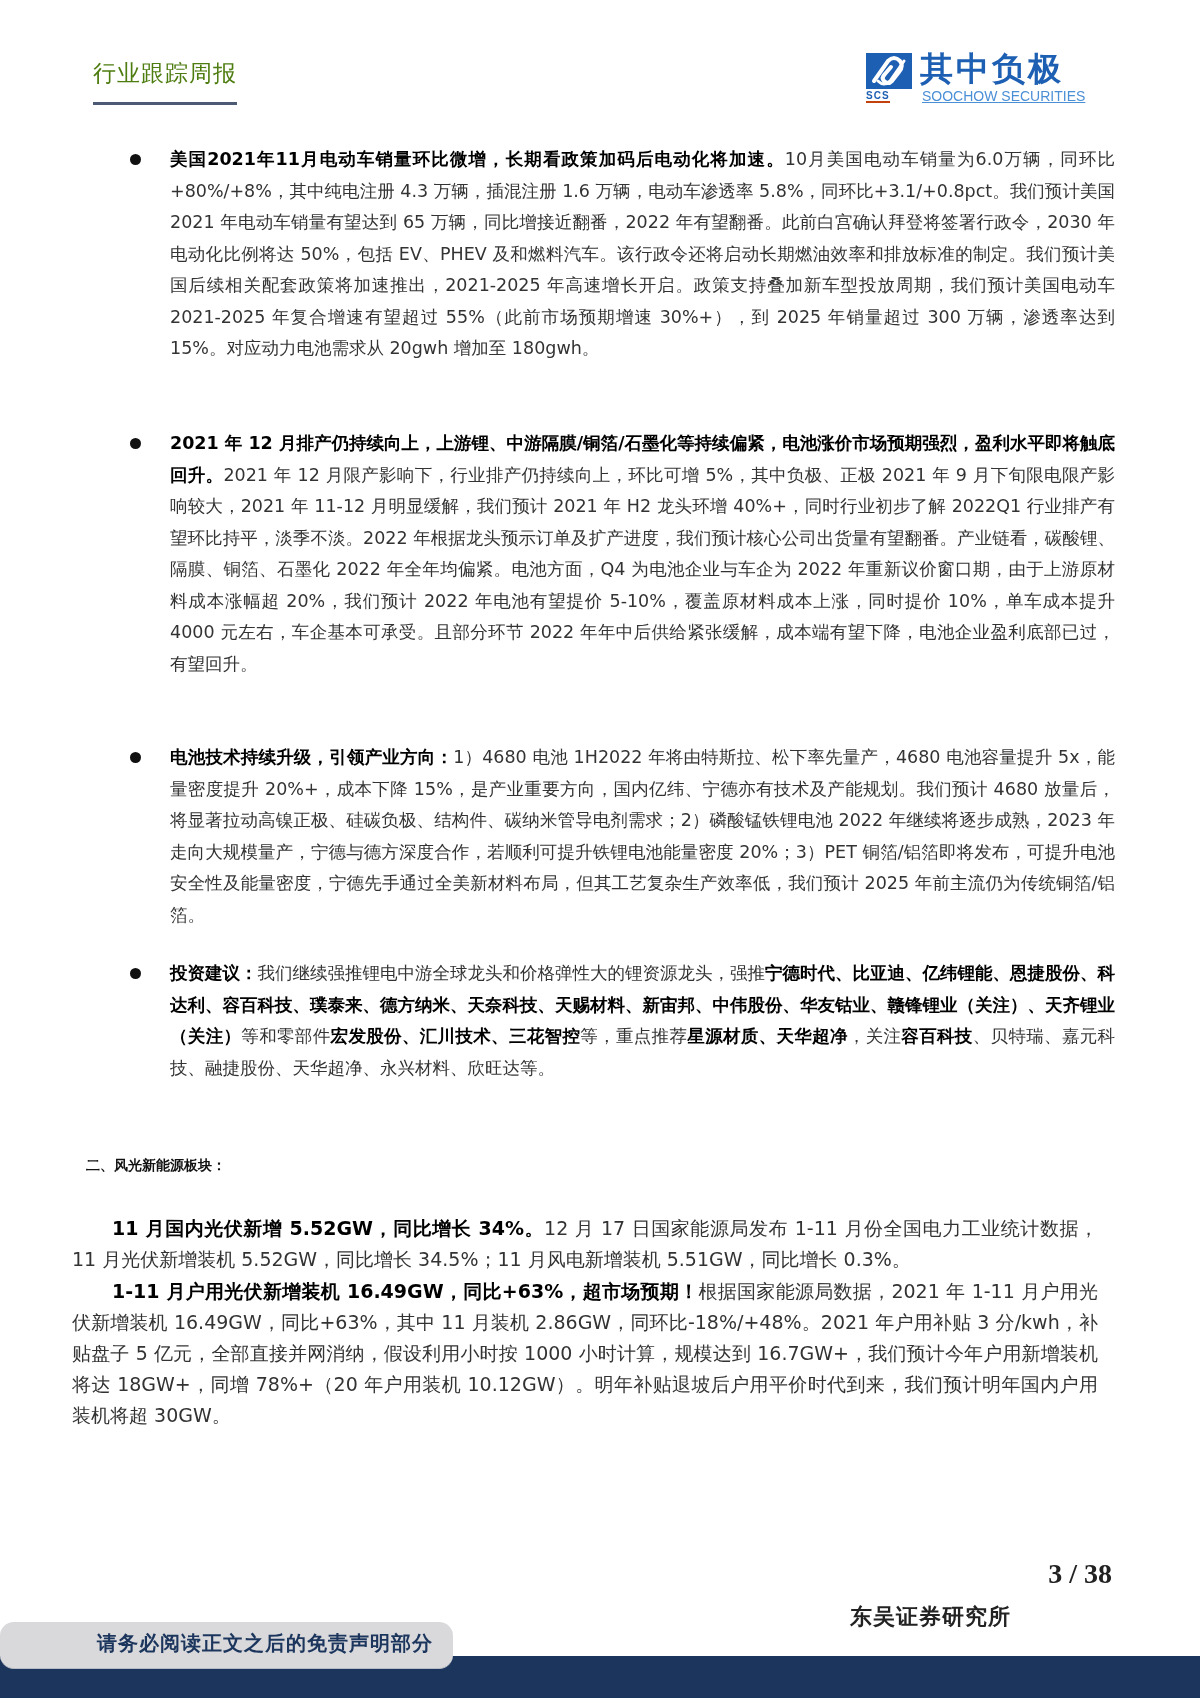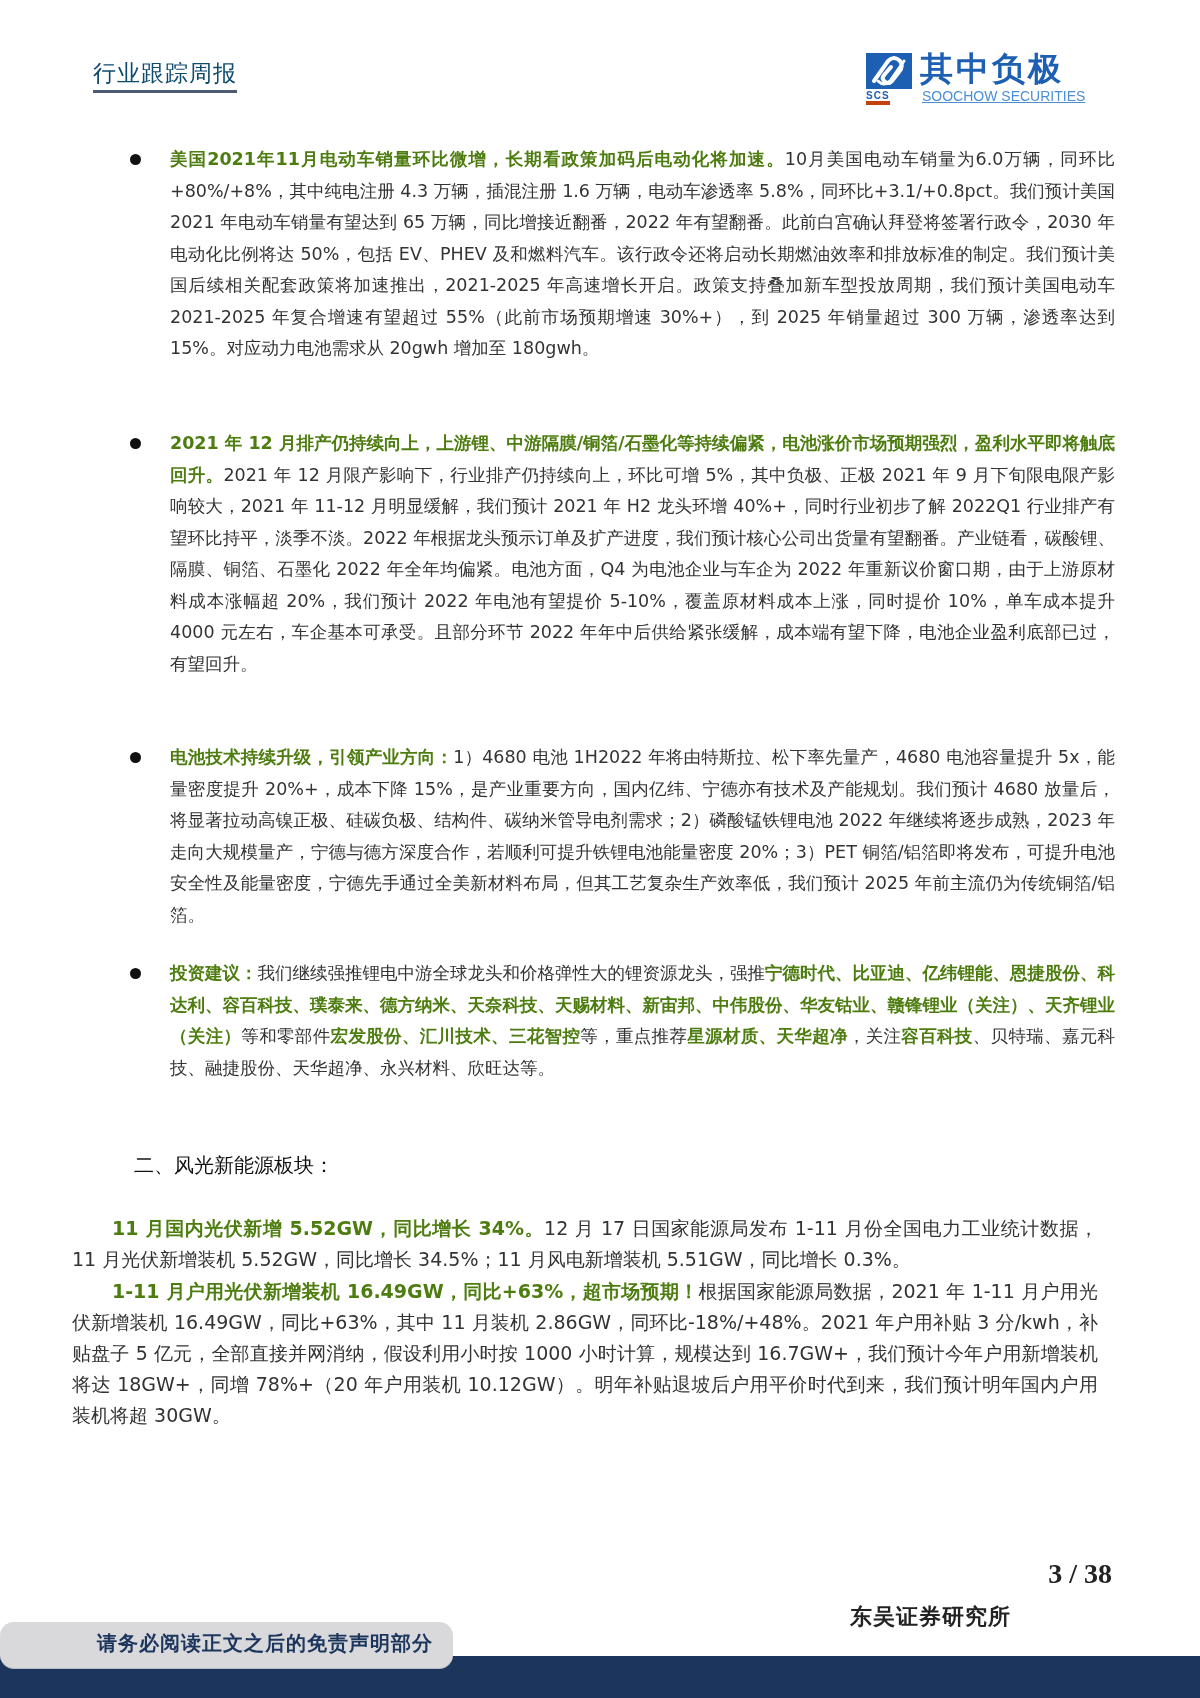--- a/index.html
+++ b/index.html
@@ -1,36 +1,36 @@
 <!DOCTYPE html>
 <html><head>
   <meta charset="utf-8">
   <style>
     html, body { margin: 0; padding: 0; background: #ffffff; }
     body { width: 1200px; height: 1698px; position: relative; overflow: hidden;
            font-family: "DejaVu Sans", "Liberation Sans", sans-serif; color: #333333; }
     .header-title { position: absolute; left: 93px; top: 58px; font-family: "DejaVu Serif", serif;
-                    font-size: 23px; color: #0c4a6e; letter-spacing: 1px; padding-bottom: 2px;
+                    font-size: 23px; color: #4d7c0f; letter-spacing: 1px; padding-bottom: 14px;
                     border-bottom: 3px solid #4c5a74; line-height: 30px; }
     .logo { position: absolute; left: 866px; top: 53px; width: 240px; height: 52px; }
     .logo-mark { position: absolute; left: 0; top: 0; width: 46px; height: 38px; }
     .logo-scs { position: absolute; left: 0; top: 37px; font-size: 10px; font-weight: bold; color: #1d5fb2;
-                letter-spacing: 1px; border-bottom: 4px solid #c2410c; line-height: 11px; font-family: "Liberation Sans", sans-serif; }
+                letter-spacing: 1px; border-bottom: 2px solid #c2410c; line-height: 11px; font-family: "Liberation Sans", sans-serif; }
     .logo-cn { position: absolute; left: 54px; top: -4px; font-size: 33px; font-weight: bold; color: #1d5fb2;
                letter-spacing: 3px; line-height: 40px; font-family: "DejaVu Sans", sans-serif; }
     .logo-en { position: absolute; left: 56px; top: 35px; font-size: 14px; color: #4b8fd6; line-height: 16px;
                font-family: "Liberation Sans", sans-serif; letter-spacing: 0px; text-decoration: underline; }
 
     .content { position: absolute; left: 0; top: 0; width: 1200px; }
     .bullet-block { position: absolute; left: 130px; width: 985px; }
     .bullet-dot { position: absolute; left: 0; top: 10px; width: 11px; height: 11px; border-radius: 50%; background: #111; }
     .bullet-text { position: absolute; left: 40px; width: 945px; font-size: 17.5px; line-height: 31.5px;
                    text-align: justify; color: #333; font-family: "DejaVu Sans", sans-serif; }
-    .b { font-weight: bold; color: #4d7c0f; }
-    .section-heading { position: absolute; left: 86px; top: 1150px; font-size: 20px; font-weight: normal; color: #111; line-height: 30px; margin-left: 48px; }
+    .b { font-weight: bold; color: #000000; }
+    .section-heading { position: absolute; left: 86px; top: 1150px; font-size: 14px; font-weight: bold; color: #111; line-height: 30px; }
     .para { position: absolute; left: 72px; width: 1026px; font-size: 19px; line-height: 31px; text-align: justify;
             color: #333; text-indent: 40px; }
     .page-num { position: absolute; right: 88px; top: 1558px; font-family: "Liberation Serif", serif; font-weight: bold;
                 font-size: 28px; color: #222; }
     .institute { position: absolute; left: 850px; top: 1602px; font-family: "DejaVu Serif", serif; font-weight: bold;
                  font-size: 22px; color: #222; letter-spacing: 1px; }
     .disclaimer-bar { position: absolute; left: 0; top: 1622px; width: 453px; height: 46px; background: #d9d9dc;
                       border-bottom: 1px solid #b8bcc4; border-radius: 14px; }
     .disclaimer-text { position: absolute; right: 20px; top: 8px; font-size: 20px; font-weight: bold; color: #1b355c;
                        letter-spacing: 1px; font-family: "DejaVu Serif", serif; }

